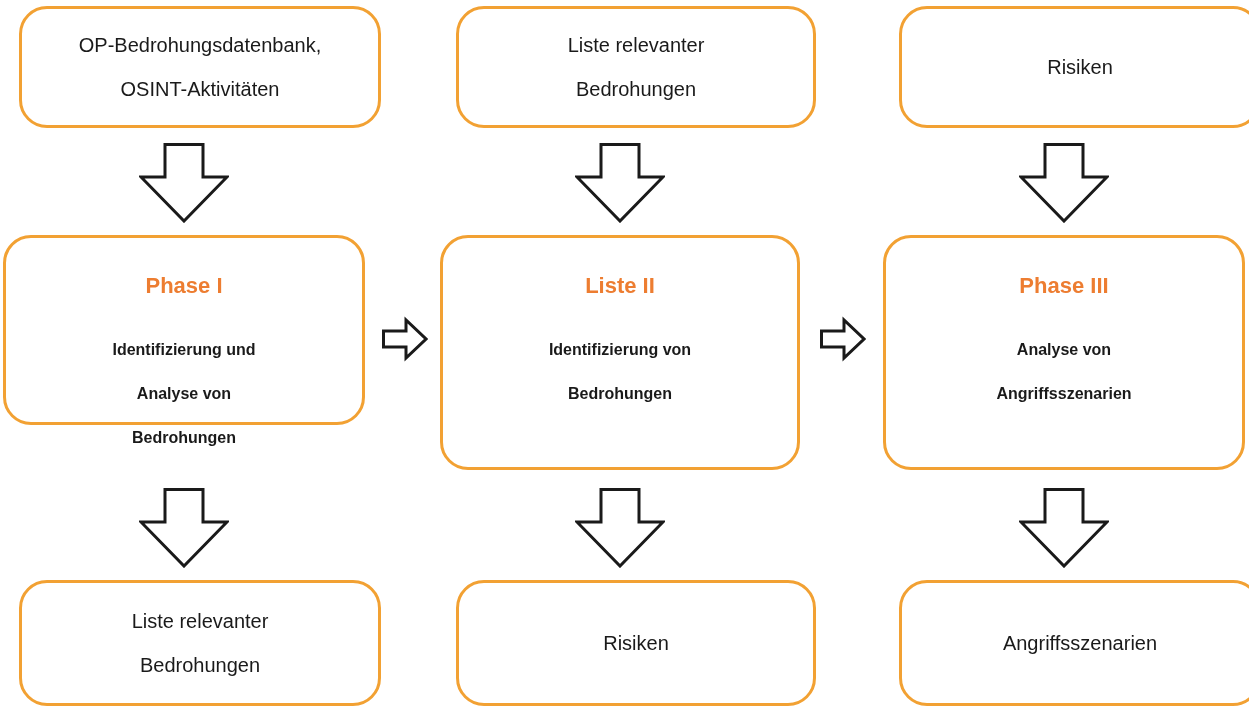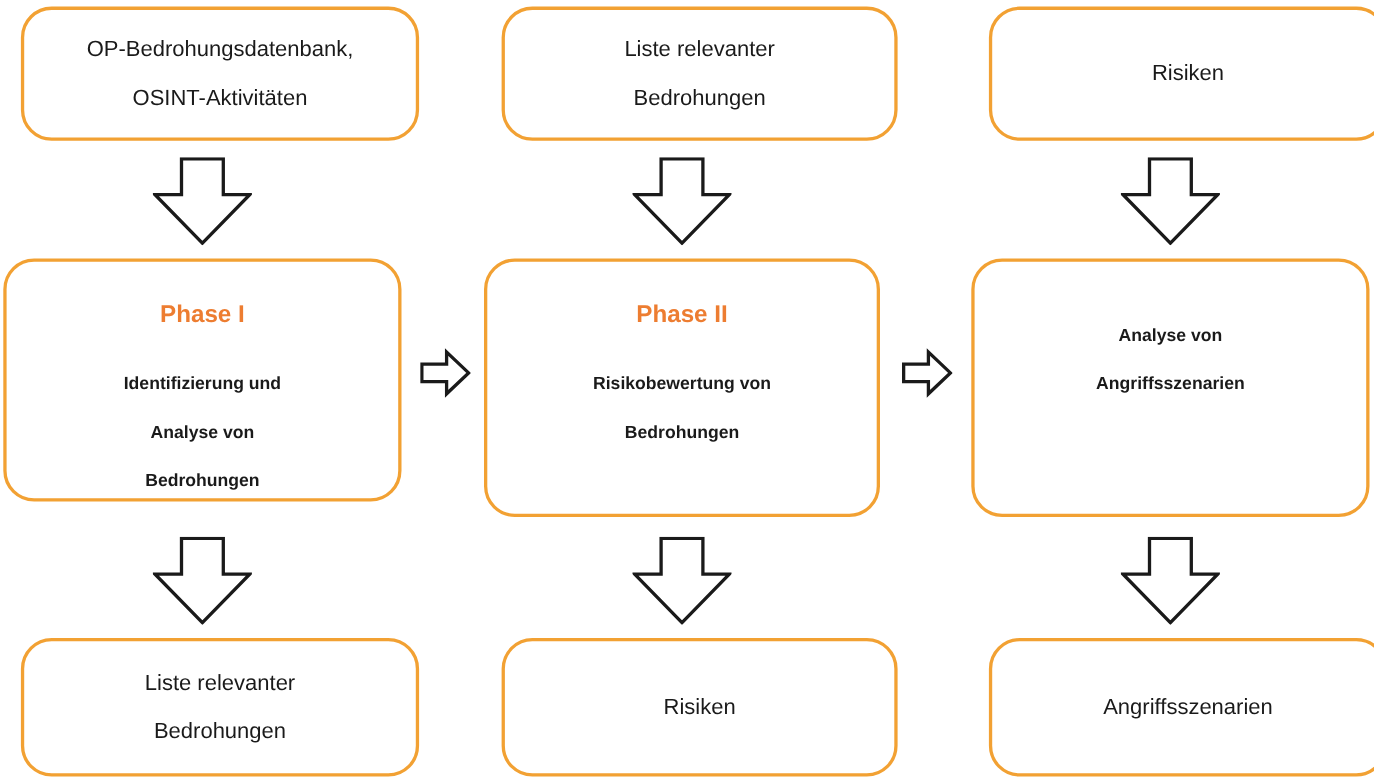--- a/index.html
+++ b/index.html
@@ -94,32 +94,33 @@
     <svg viewBox="0 0 90 80">
         <path d="M26 1.5 H64 V34 H88 L45 78 L2 34 H26 Z"></path>
       </svg>
   </div>
   <div class="arrow" style="left:1019px; top:143px; width:90px; height:80px;">
     <svg viewBox="0 0 90 80">
         <path d="M26 1.5 H64 V34 H88 L45 78 L2 34 H26 Z"></path>
       </svg>
   </div>
 
-  <div class="box phase" style="left:3px; top:235px; width:362px; height:221px;">
+  <div class="box phase" style="left:3px; top:235px; width:362px; height:190px;">
     <div class="phase-title">Phase I</div>
     <div class="phase-desc">Identifizierung und
 Analyse von
 Bedrohungen</div>
   </div>
   <div class="box phase" style="left:440px; top:235px; width:360px; height:235px;">
-    <div class="phase-title">Phase II</div>
-    <div class="phase-desc">Risikobewertung von
+    <div class="phase-title">Liste II</div>
+    <div class="phase-desc">Identifizierung von
 Bedrohungen</div>
   </div>
   <div class="box phase" style="left:883px; top:235px; width:362px; height:235px;">
+    <div class="phase-title">Phase III</div>
     <div class="phase-desc">Analyse von
 Angriffsszenarien</div>
   </div>
 
   <div class="arrow" style="left:382px; top:316px; width:46px; height:46px;">
     <svg viewBox="0 0 46 46">
         <path d="M1.5 15 H24 V4 L44 23 L24 42 V31 H1.5 Z"></path>
       </svg>
   </div>
   <div class="arrow" style="left:820px; top:316px; width:46px; height:46px;">

